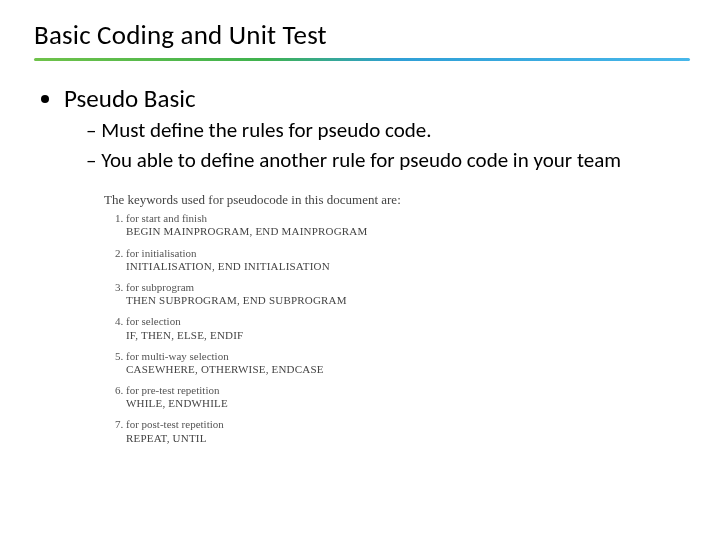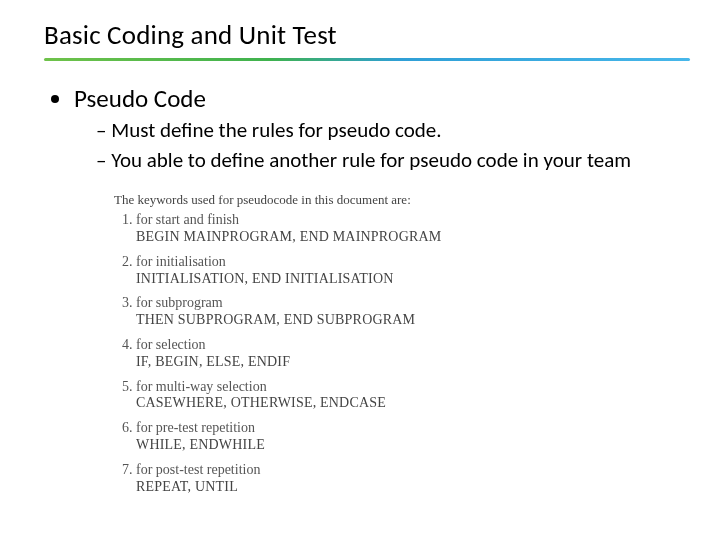--- a/index.html
+++ b/index.html
@@ -1,45 +1,45 @@
 <!DOCTYPE html>
 <html><head>
 <meta charset="utf-8">
 <style>
   html,body{margin:0;padding:0;width:720px;height:540px;background:#fff;font-family:Calibri,"Segoe UI",Arial,sans-serif;color:#000;overflow:hidden}
-  .slide{position:relative;width:720px;height:380px;box-sizing:border-box;padding:18px 30px 20px 44px}
+  .slide{position:relative;width:720px;height:380px;box-sizing:border-box;padding:18px 30px 20px 34px}
   .title{font-size:27px;font-weight:400;letter-spacing:0.2px;margin:0 0 4px 0}
   .rule{position:relative;height:10px;margin:3px 0 18px 0}
   .rule .bar{position:absolute;left:0;right:0;height:3px;top:3px;background:linear-gradient(to right,#6fc24a 0%,#3fb24e 35%,#2f9fd6 55%,#47b7ea 100%);border-radius:2px}
   .rule .hl{position:absolute;left:0;right:0;height:1px;top:2px;background:linear-gradient(to right,rgba(255,255,255,0.0),rgba(255,255,255,0.7),rgba(255,255,255,0.0))}
   ul.top{list-style:disc;margin:0 0 8px 12px;padding:0 0 0 18px}
   ul.top>li{font-size:25px;margin:0 0 4px 0}
   ul.sub{list-style:none;margin:4px 0 19px 22px;padding:0}
   ul.sub>li{font-size:21px;line-height:1.22;margin:0 0 4px 0;text-indent:-14px;padding-left:14px}
   ul.sub>li::before{content:"– ";}
   .doc{margin:4px 0 0 70px;max-width:560px;font-family:Liberation Serif, serif;color:#333}
   .doc-intro{font-size:13px;color:#444;margin:0 0 4px 0}
   ol.kw{list-style:decimal;margin:0;padding:0 0 0 22px}
-  ol.kw>li{font-size:14px;color:#555;margin:0 0 8px 0;line-height:1.2}
+  ol.kw>li{font-size:11px;color:#555;margin:0 0 8px 0;line-height:1.2}
   .kw-label{display:block;color:#555}
   .kw-code{display:block;color:#444;letter-spacing:0.2px}
 </style>
 </head>
 <body>
 
 <div class="slide">
   <h1 class="title">Basic Coding and Unit Test</h1>
   <div class="rule">
     <div class="bar"></div>
     <div class="hl"></div>
   </div>
 
   <ul class="top">
     <li>
-      <span>Pseudo Code</span>
+      <span>Pseudo Basic</span>
       <ul class="sub">
         <li>Must define the rules for pseudo code.</li>
         <li>You able to define another rule for pseudo code in your team</li>
       </ul>
     </li>
   </ul>
 
   <div class="doc">
     <p class="doc-intro">The keywords used for pseudocode in this document are:</p>
     <ol class="kw">
@@ -50,21 +50,21 @@
       <li>
         <span class="kw-label">for initialisation</span>
         <span class="kw-code">INITIALISATION, END INITIALISATION</span>
       </li>
       <li>
         <span class="kw-label">for subprogram</span>
         <span class="kw-code">THEN SUBPROGRAM, END SUBPROGRAM</span>
       </li>
       <li>
         <span class="kw-label">for selection</span>
-        <span class="kw-code">IF, BEGIN, ELSE, ENDIF</span>
+        <span class="kw-code">IF, THEN, ELSE, ENDIF</span>
       </li>
       <li>
         <span class="kw-label">for multi-way selection</span>
         <span class="kw-code">CASEWHERE, OTHERWISE, ENDCASE</span>
       </li>
       <li>
         <span class="kw-label">for pre-test repetition</span>
         <span class="kw-code">WHILE, ENDWHILE</span>
       </li>
       <li>

